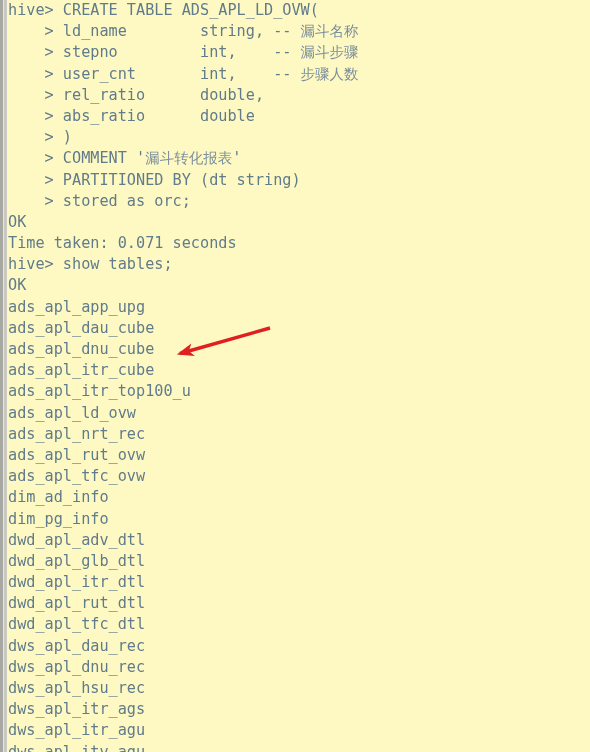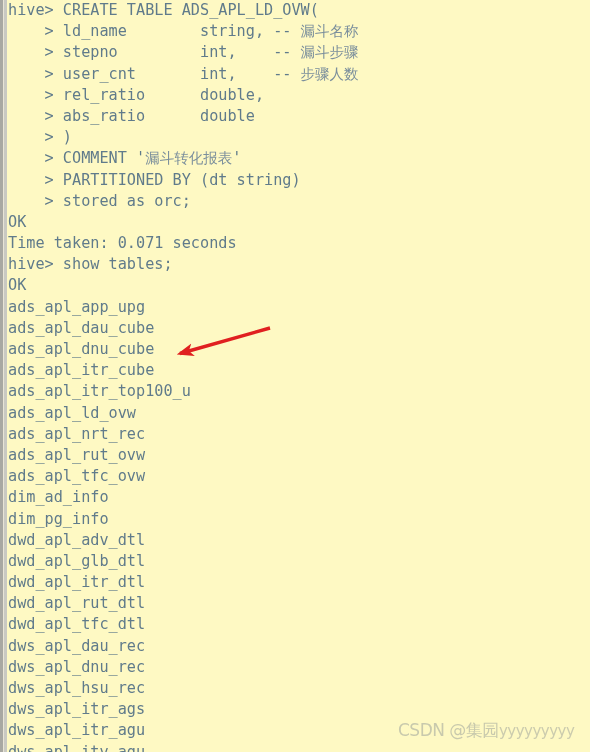--- a/index.html
+++ b/index.html
@@ -93,17 +93,14 @@
 
   <svg id="arrow" viewBox="0 0 590 752" xmlns="http://www.w3.org/2000/svg">
     <defs>
       <marker id="arrowhead" markerWidth="5" markerHeight="5" refX="4" refY="2.5" orient="auto">
         <path d="M 5 2.5 L 0 0.6 L 1.3 2.5 L 0 4.4 Z" fill="#e02020"></path>
       </marker>
     </defs>
     <line x1="270" y1="328" x2="180" y2="353.5" stroke="#e02020" stroke-width="3.4" marker-end="url(#arrowhead)"></line>
   </svg>
 
-  <div id="watermark">
-    <span>CSDN @集园</span><span class="wm-tail">yyyyyyyyy</span>
-  </div>
 
 </div>
 
 </body></html>

